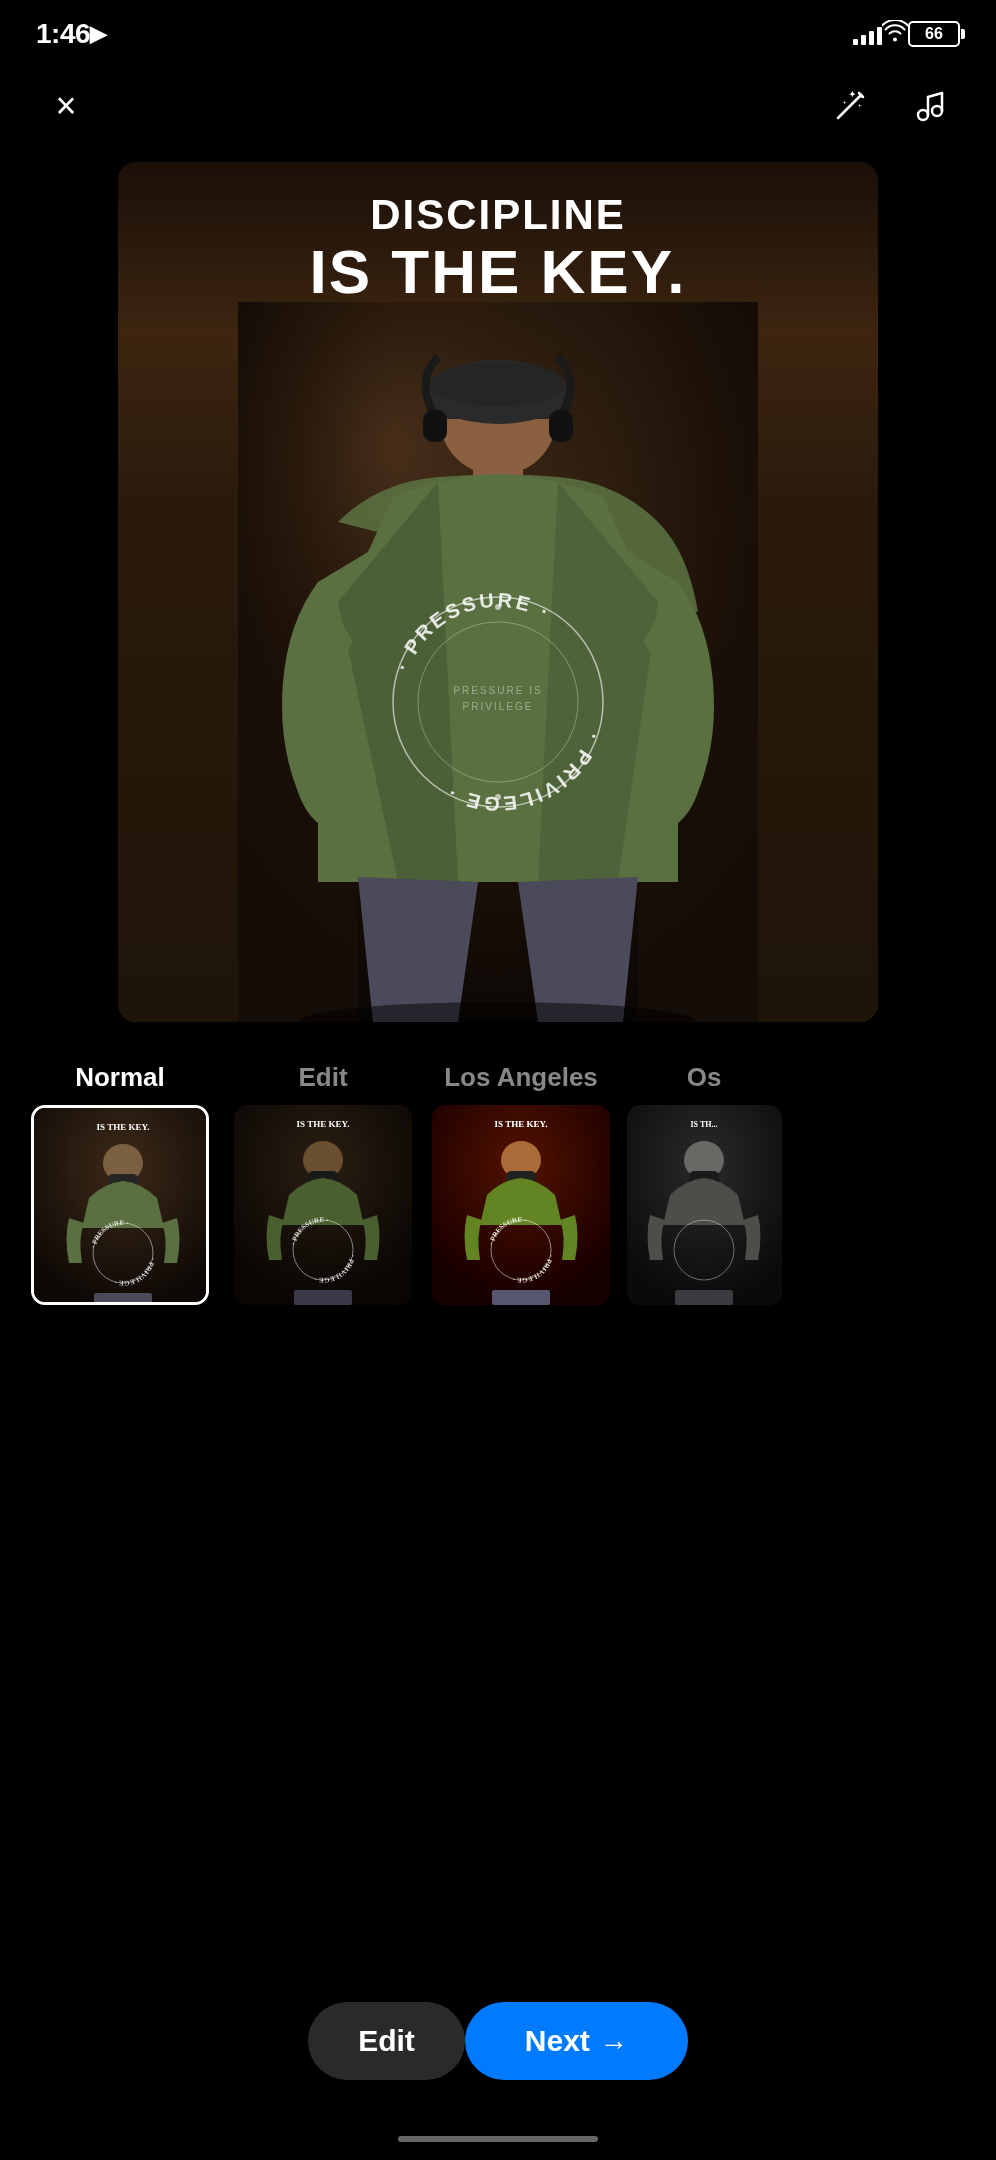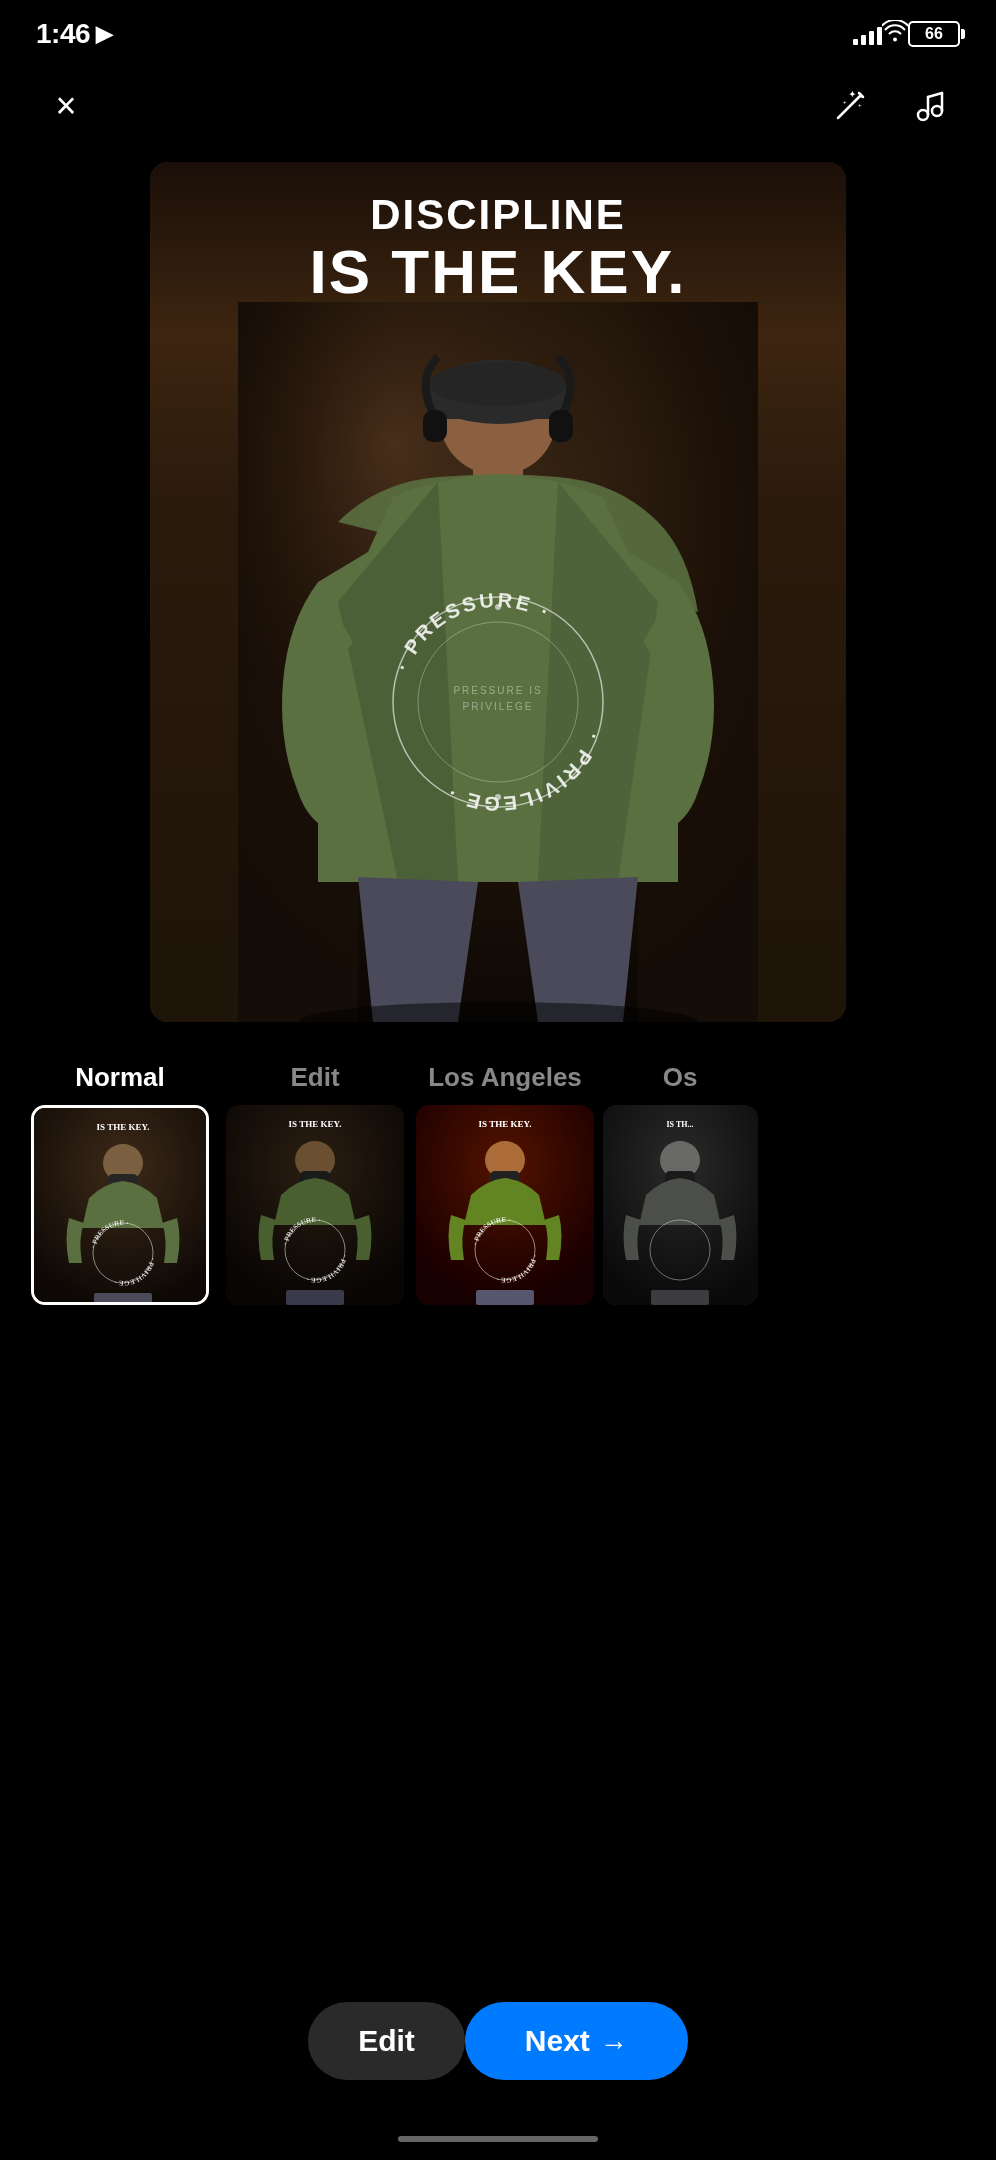--- a/index.html
+++ b/index.html
@@ -19,21 +19,20 @@
     .status-bar {
       display: flex;
       justify-content: space-between;
       align-items: center;
       padding: 18px 36px 10px;
       height: 60px;
     }
     .status-left {
       display: flex;
       align-items: center;
-      gap: 6px;
       font-size: 28px;
       font-weight: 600;
       letter-spacing: -0.5px;
     }
     .status-right {
       display: flex;
       align-items: center;
     }
     .signal-bars {
       display: flex;
@@ -106,21 +105,21 @@
 
     
     .main-image-container {
       display: flex;
       justify-content: center;
       align-items: center;
       padding: 0 50px;
       margin-top: 10px;
     }
     .main-image {
-      width: 696px;
+      width: 760px;
       height: 860px;
       border-radius: 18px;
       overflow: hidden;
       position: relative;
       background: #2a2015;
     }
 
     
     .photo-bg {
       width: 100%;
@@ -166,21 +165,21 @@
       height: 720px;
     }
 
     
     .filters-section {
       margin-top: 40px;
       padding: 0 20px;
     }
     .filter-label-row {
       display: flex;
-      gap: 0;
+      gap: 8px;
     }
     .filter-item {
       display: flex;
       flex-direction: column;
       align-items: center;
       min-width: 190px;
       cursor: pointer;
     }
     .filter-item:first-child {
       min-width: 200px;

